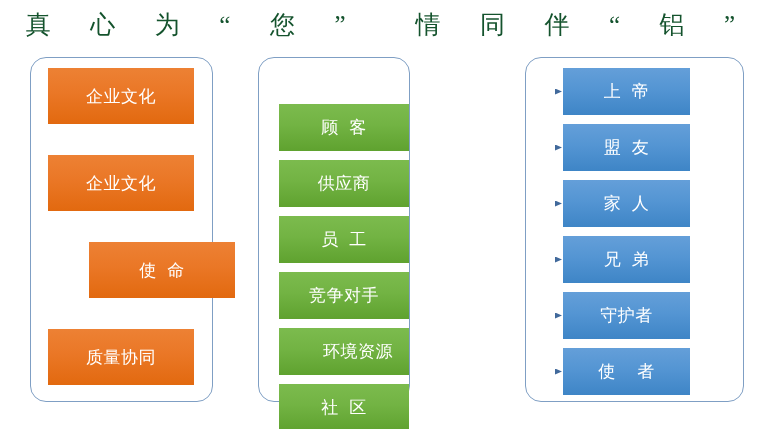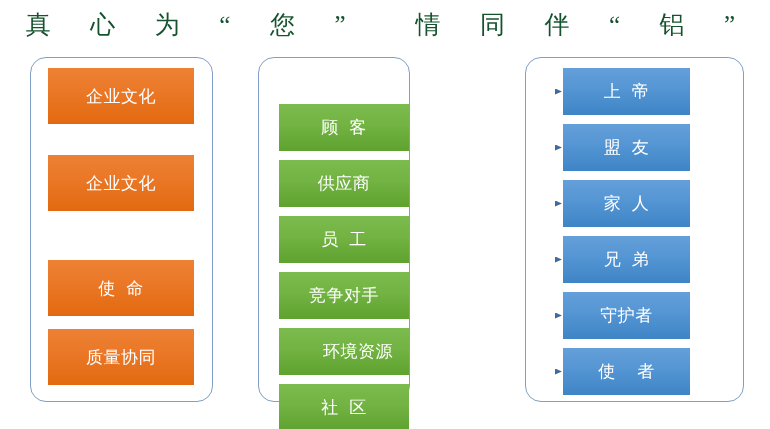--- a/index.html
+++ b/index.html
@@ -91,21 +91,21 @@
 <div id="stage">
 
   <div id="title">真  心  为  “  您  ”    情  同  伴  “  铝  ”</div>
 
   <div class="group-box" id="group-left"></div>
   <div class="group-box" id="group-mid"></div>
   <div class="group-box" id="group-right"></div>
 
   <div class="node orange col-left" style="top:68px;">企业文化</div>
   <div class="node orange col-left" style="top:155px;">企业文化</div>
-  <div class="node orange col-left" style="top:260px;">使  命</div>
+  <div class="node orange col-left" style="top:242px;margin-left:41px;">使  命</div>
   <div class="node orange col-left" style="top:329px;">质量协同</div>
 
   <div class="node green col-mid" style="top:68px;">顾  客</div>
   <div class="node green col-mid" style="top:124px;">供应商</div>
   <div class="node green col-mid" style="top:180px;">员  工</div>
   <div class="node green col-mid" style="top:236px;">竞争对手</div>
   <div class="node green col-mid" style="top:292px;padding-left:28px;">环境资源</div>
   <div class="node green col-mid" style="top:348px;">社  区</div>
 
   <div class="node blue col-right" style="top:68px;">上  帝</div>

